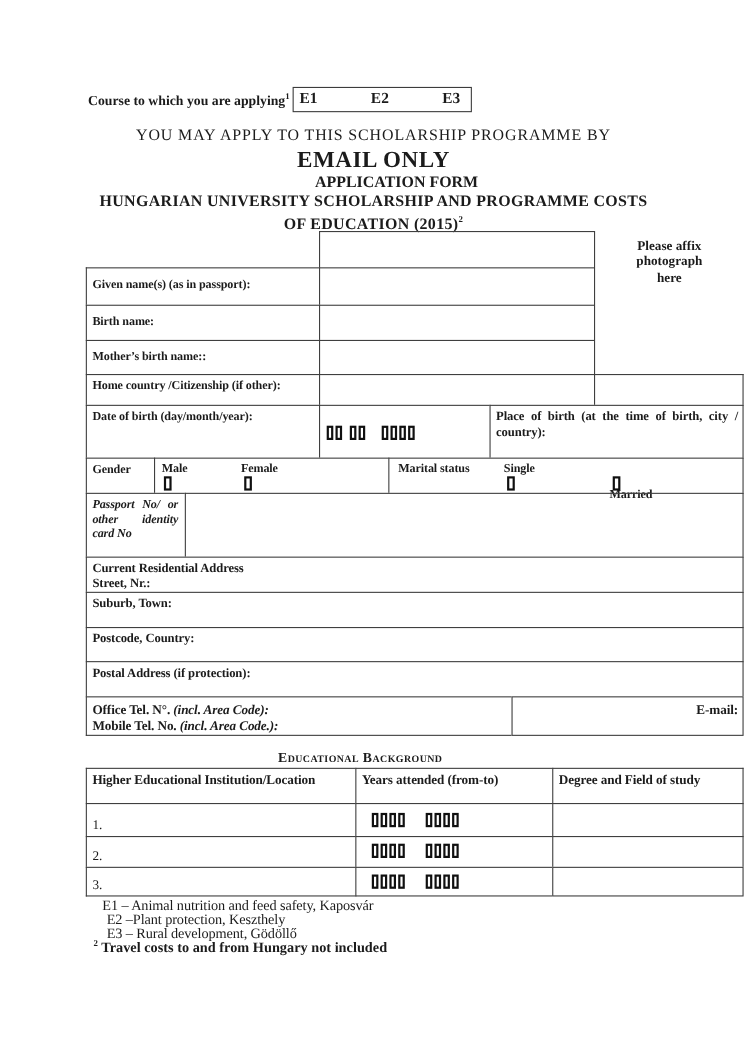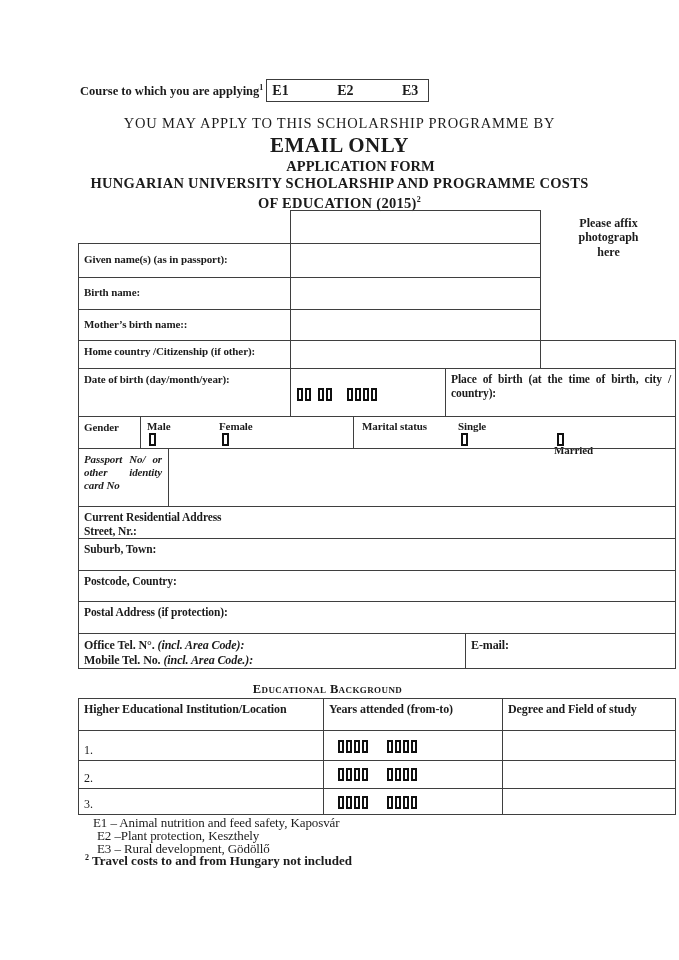--- a/index.html
+++ b/index.html
@@ -135,21 +135,21 @@
     </div>
 
     <div class="cell bR" style="left:0;top:391px;width:598px;height:32px;font-size:11.5px;">
       <span>Postal Address (if protection):</span>
     </div>
 
     <div class="cell bB office-cell" style="left:0;top:423px;width:387px;height:36px;">
       <div><span>Office Tel. N°.</span> <span class="ital">(incl. Area Code):</span></div>
       <div><span>Mobile Tel. No.</span> <span class="ital">(incl. Area Code.):</span></div>
     </div>
-    <div class="cell bR bB office-cell" style="left:387px;top:423px;width:211px;height:36px;">
+    <div class="cell bR bB office-cell" style="left:387px;top:423px;width:211px;height:36px;text-align:right;">
       <span>E-mail:</span>
     </div>
   </div>
 
   <div class="edu-title">Educational Background</div>
 
   <div class="tbl" style="left:78px;top:698px;width:598px;height:117px;">
 
     <div class="cell edu-head" style="left:0;top:0;width:245px;height:32px;">Higher Educational Institution/Location</div>
     <div class="cell edu-head" style="left:245px;top:0;width:179px;height:32px;">Years attended (from-to)</div>

